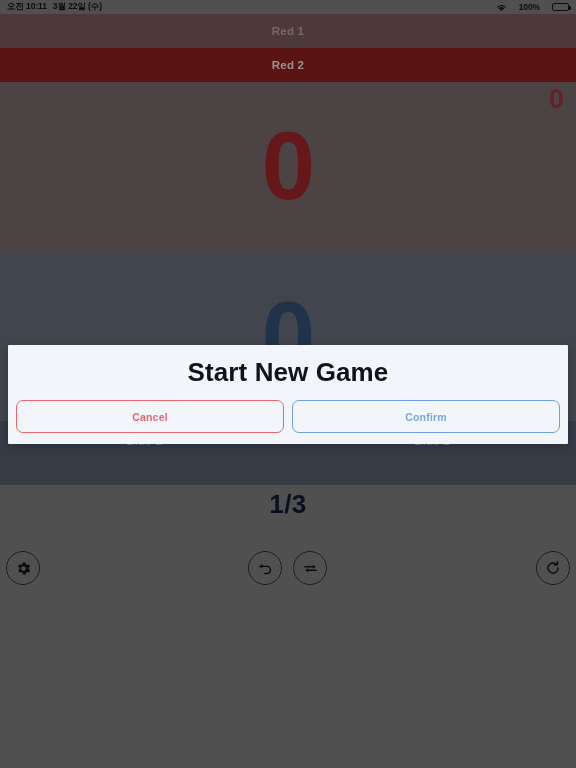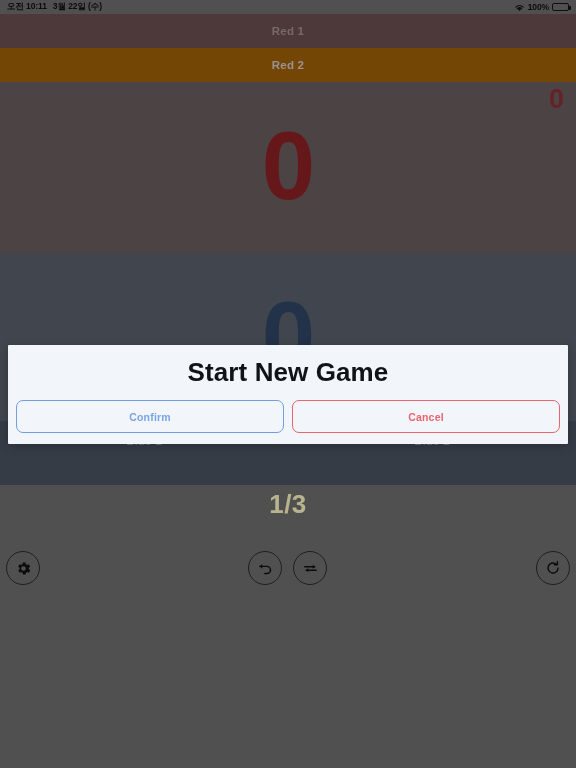--- a/index.html
+++ b/index.html
@@ -20,21 +20,21 @@
     position:absolute; left:0; top:0; width:576px; height:14px;
     background:#6f6f6f;
     display:flex; align-items:center;
     padding:0 7px;
     color:#111;
     font-size:8.5px;
     letter-spacing:-0.1px;
     z-index:5;
   }
   .sb-left { display:flex; align-items:center; gap:6px; }
-  .sb-right { margin-left:auto; display:flex; align-items:center; gap:3px; }
+  .sb-right { margin-left:auto; display:flex; align-items:center; gap:12px; }
   .sb-time { font-weight:700; }
   .sb-date { font-weight:700; }
   .sb-batt-pct { font-weight:700; font-size:8.5px; }
   .wifi-ico { display:block; width:11px; height:9px; }
   .batt {
     width:17px; height:8px;
     border:1px solid #141414; border-radius:2px;
     position:relative; padding:1px;
   }
   .batt::after{
@@ -50,21 +50,21 @@
   }
   .tabrow {
     display:flex; width:100%; height:68px;flex-direction:column;
   }
   .tab {
     flex:1 1 50%;
     display:flex; align-items:center; justify-content:center;
     font-size:11.5px; font-weight:700; letter-spacing:0.2px;
   }
   .tab-red-inactive { background:#6b4f51; color:#a59294; }
-  .tab-red-active   { background:#a16207; color:#d8c9ca; }
+  .tab-red-active   { background:#7f1d1d; color:#d8c9ca; }
 
   .score-area {
     position:relative; height:172px;
   }
   .score-big {
     position:absolute; left:0; right:0; top:50%;
     transform:translateY(-52%);
     text-align:center;
     font-size:96px; font-weight:700; line-height:1;
     letter-spacing:-1px;
@@ -89,21 +89,21 @@
     display:flex; align-items:flex-start; justify-content:center;
     padding-top:14px;
     background:#4b5462; color:#9aa3ae;
     font-size:11.5px; font-weight:700; letter-spacing:0.2px;
   }
 
   
   .setcount {
     position:absolute; left:0; right:0; top:489px;
     text-align:center;
-    font-size:26px; font-weight:700; color:#fef9c3;
+    font-size:26px; font-weight:700; color:#0f172a;
     letter-spacing:0.5px;
   }
 
   
   .toolbar {
     position:absolute; left:0; bottom:0; width:576px; height:54px;
     background:#6f6f6f;
   }
   .circle-btn {
     position:absolute; bottom:8px;
@@ -246,23 +246,23 @@
         </svg>
       </span>
     </div>
 
   </div>
 
   <div class="modal-overlay">
     <div class="modal">
       <div class="modal-title">Start New Game</div>
       <div class="modal-actions">
+        <div class="modal-btn btn-cancel">
+          <span>Cancel</span>
+        </div>
         <div class="modal-btn btn-confirm">
           <span>Confirm</span>
         </div>
-        <div class="modal-btn btn-cancel">
-          <span>Cancel</span>
-        </div>
       </div>
     </div>
   </div>
 
 </div>
 
 </body></html>

